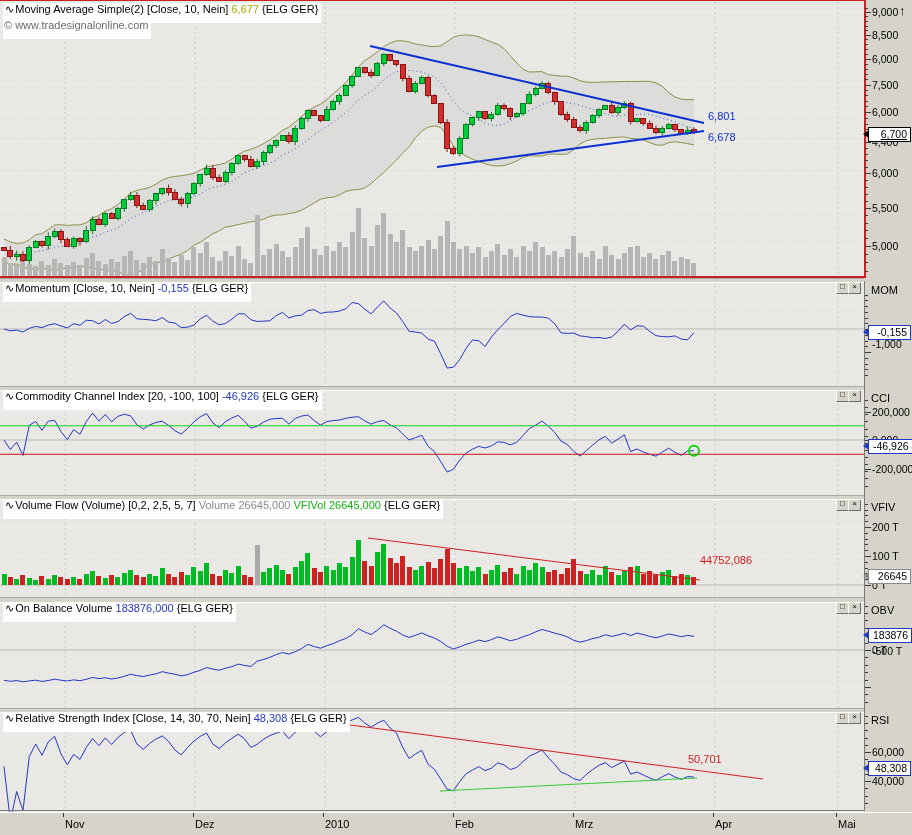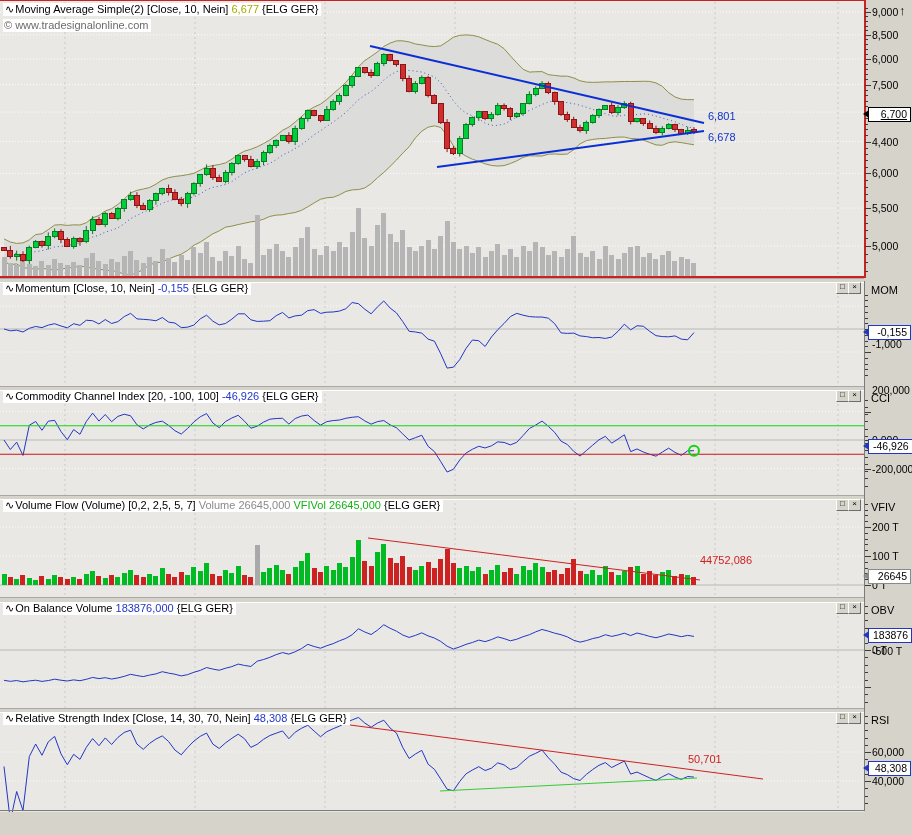--- a/index.html
+++ b/index.html
@@ -1,21 +1,21 @@
 <!DOCTYPE html>
 <html><head>
 <meta charset="utf-8">
 <style>
   html,body{margin:0;padding:0;background:#fff;}
   #app{position:relative;width:912px;height:835px;background:#d6d3ca;
        font-family:"Liberation Sans",sans-serif;font-size:11px;color:#000;overflow:hidden;}
   #plotbg{position:absolute;left:0;top:0;width:864px;height:812px;background:#e9e8e5;}
   #chart{position:absolute;left:0;top:0;z-index:1;}
   .hdr{position:absolute;left:3px;white-space:nowrap;z-index:5;line-height:12px;}
-  .chip{background:#ffffff;padding:0 3px 1px 1px;}
+  .chip{background:#ffffff;padding:0 3px 8px 1px;}
   .squig{font-size:11px;padding:0 1px;}
   .v-olive{color:#a8a800;}
   .v-blue{color:#2236c4;}
   .v-gray{color:#8a8a8a;}
   .v-green{color:#12b212;}
   .wm{color:#6b6b6b;}
   .sep{position:absolute;left:0;width:864px;background:#d6d3ca;border-top:1px solid #a8a8a8;border-bottom:1px solid #ffffff;z-index:4;}
   .redline{position:absolute;background:#c82222;z-index:4;}
   .grayline{position:absolute;background:#7a7a7a;z-index:4;}
   .axtitle{position:absolute;left:871px;z-index:5;}
@@ -601,20 +601,36 @@
   </div>
 
   <div class="hdr" style="top:602px;">
     <span class="chip"><span class="squig">∿</span><span>On Balance Volume</span> <span class="v-blue">183876,000</span> <span>{ELG GER}</span></span>
   </div>
 
   <div class="hdr" style="top:712px;">
     <span class="chip"><span class="squig">∿</span><span>Relative Strength Index [Close, 14, 30, 70, Nein]</span> <span class="v-blue">48,308</span> <span>{ELG GER}</span></span>
   </div>
 
+  <div id="xstrip">
+      <div class="xtick" style="left: 63px;"></div>
+      <div class="xlabel" style="left: 65px;">Nov</div>
+      <div class="xtick" style="left: 193px;"></div>
+      <div class="xlabel" style="left: 195px;">Dez</div>
+      <div class="xtick" style="left: 323px;"></div>
+      <div class="xlabel" style="left: 325px;">2010</div>
+      <div class="xtick" style="left: 453px;"></div>
+      <div class="xlabel" style="left: 455px;">Feb</div>
+      <div class="xtick" style="left: 573px;"></div>
+      <div class="xlabel" style="left: 575px;">Mrz</div>
+      <div class="xtick" style="left: 713px;"></div>
+      <div class="xlabel" style="left: 715px;">Apr</div>
+      <div class="xtick" style="left: 836px;"></div>
+      <div class="xlabel" style="left: 838px;">Mai</div>
+    </div>
   <div id="uparrow">↑</div>
 <div class="tickdash" style="top:12px;width:6px;"></div>
     <div class="tick" style="top:6px;">9,000</div>
     <div class="tickdash" style="top:35px;width:6px;"></div>
     <div class="tick" style="top:29px;">8,500</div>
     <div class="tickdash" style="top:59px;width:6px;"></div>
     <div class="tick" style="top:53px;">6,000</div>
     <div class="tickdash" style="top:85px;width:6px;"></div>
     <div class="tick" style="top:79px;">7,500</div>
     <div class="tickdash" style="top:112px;width:6px;"></div>
@@ -665,21 +681,21 @@
     <div class="tickdash" style="top:49px;width:3px;"></div>
     <div class="tickdash" style="top:44px;width:3px;"></div>
     <div class="tickdash" style="top:39px;width:3px;"></div>
     <div class="tickdash" style="top:35px;width:3px;"></div>
     <div class="tickdash" style="top:30px;width:3px;"></div>
     <div class="tickdash" style="top:26px;width:3px;"></div>
     <div class="tickdash" style="top:21px;width:3px;"></div>
     <div class="tickdash" style="top:16px;width:3px;"></div>
     <div class="tickdash" style="top:12px;width:3px;"></div>
     <div class="tickdash" style="top:8px;width:3px;"></div>
-    <div class="bubble bb-k" style="top:107px;text-decoration:underline;">6,700</div>
+    <div class="bubble bb-k" style="top:127px;text-decoration:underline;">6,700</div>
     <div class="axtitle" style="top:284px;">MOM</div>
     <div class="tickdash" style="top:352px;width:6px;"></div>
     <div class="tick" style="top:338px;">-1,000</div>
     <div class="tickdash" style="top:375px;width:3px;"></div>
     <div class="tickdash" style="top:369px;width:3px;"></div>
     <div class="tickdash" style="top:364px;width:3px;"></div>
     <div class="tickdash" style="top:358px;width:3px;"></div>
     <div class="tickdash" style="top:352px;width:3px;"></div>
     <div class="tickdash" style="top:346px;width:3px;"></div>
     <div class="tickdash" style="top:341px;width:3px;"></div>
@@ -687,21 +703,21 @@
     <div class="tickdash" style="top:329px;width:3px;"></div>
     <div class="tickdash" style="top:323px;width:3px;"></div>
     <div class="tickdash" style="top:318px;width:3px;"></div>
     <div class="tickdash" style="top:312px;width:3px;"></div>
     <div class="tickdash" style="top:306px;width:3px;"></div>
     <div class="tickdash" style="top:300px;width:3px;"></div>
     <div class="tickdash" style="top:295px;width:3px;"></div>
     <div class="bubble bb-b" style="top:325px;">-0,155</div>
     <div class="axtitle" style="top:392px;">CCI</div>
     <div class="tickdash" style="top:412px;width:6px;"></div>
-    <div class="tick" style="top:384px;text-align:right;">200,000</div>
+    <div class="tick" style="top:406px;text-align:right;">200,000</div>
     <div class="tickdash" style="top:440px;width:6px;"></div>
     <div class="tick" style="top:434px;">0,000</div>
     <div class="tickdash" style="top:469px;width:6px;"></div>
     <div class="tick" style="top:463px;">-200,000</div>
     <div class="tickdash" style="top:486px;width:3px;"></div>
     <div class="tickdash" style="top:478px;width:3px;"></div>
     <div class="tickdash" style="top:471px;width:3px;"></div>
     <div class="tickdash" style="top:464px;width:3px;"></div>
     <div class="tickdash" style="top:457px;width:3px;"></div>
     <div class="tickdash" style="top:450px;width:3px;"></div>

